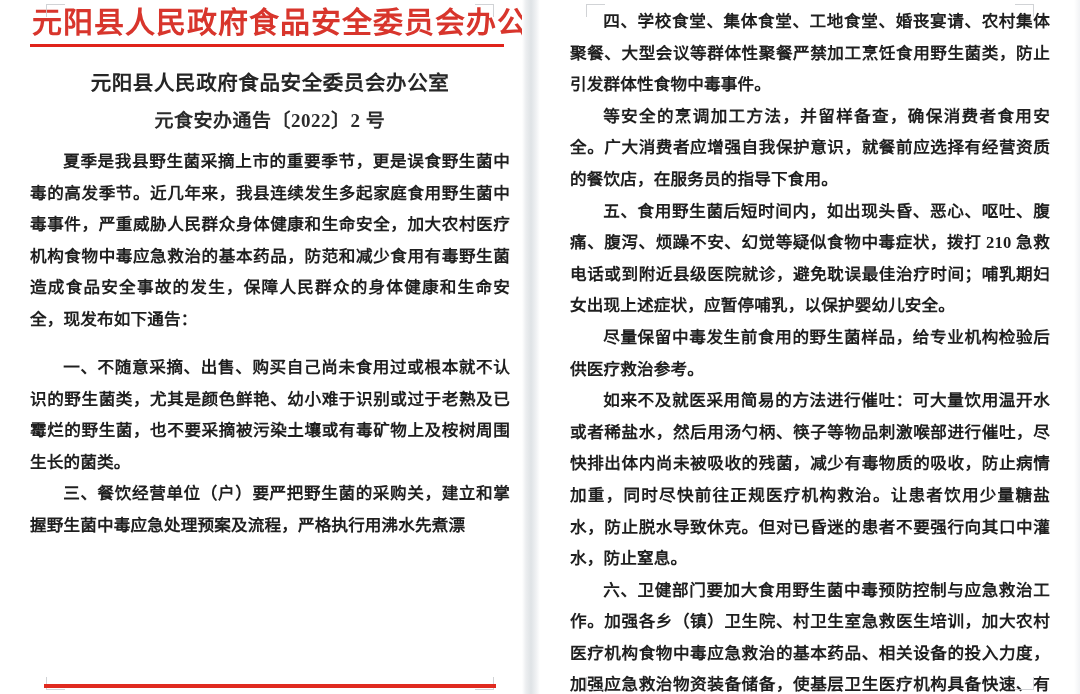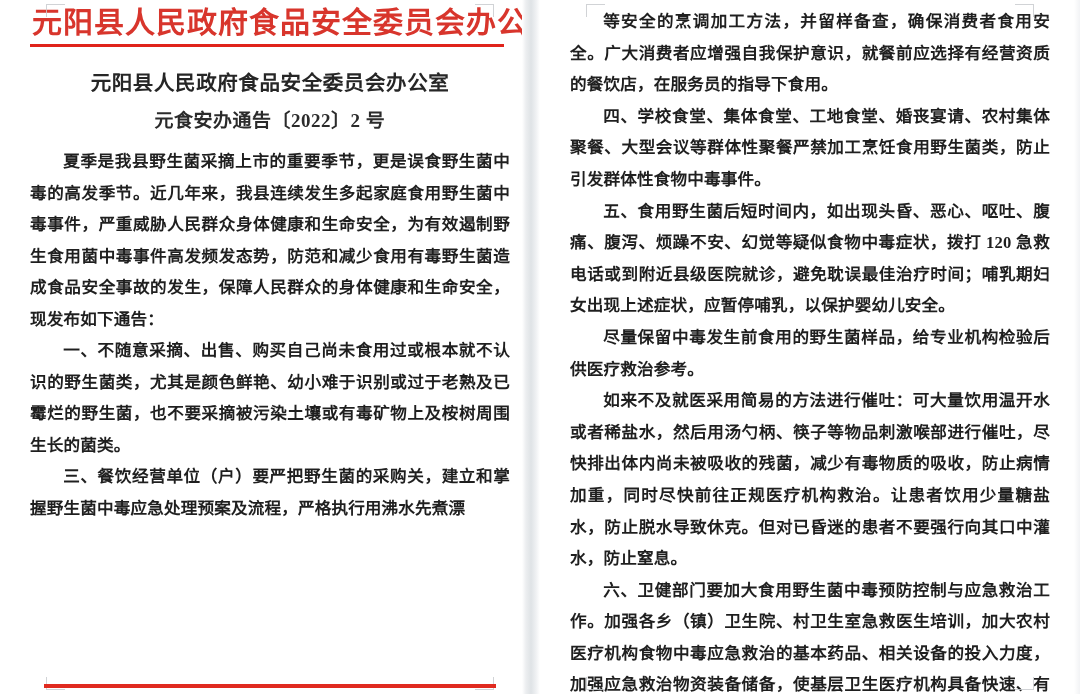--- a/index.html
+++ b/index.html
@@ -159,39 +159,39 @@
 
     <div class="red-header" style="color: rgb(216, 53, 44);">元阳县人民政府食品安全委员会办公室</div>
     <div class="red-header-rule" style="background: rgb(224, 35, 27);"></div>
 
     <div class="doc-title-block">
       <div class="doc-title">元阳县人民政府食品安全委员会办公室</div>
       <div class="doc-number">元食安办通告〔2022〕2 号</div>
     </div>
 
     <div class="body-text">
-      <p class="para" style="color: rgb(31, 31, 31);">夏季是我县野生菌采摘上市的重要季节，更是误食野生菌中毒的高发季节。近几年来，我县连续发生多起家庭食用野生菌中毒事件，严重威胁人民群众身体健康和生命安全，为有效遏制野生食用菌中毒事件高发频发态势，防范和减少食用有毒野生菌造成食品安全事故的发生，保障人民群众的身体健康和生命安全，现发布如下通告：</p>
-      <p class="para" style="color: rgb(31, 31, 31);">一、不随意采摘、出售、购买自己尚未食用过或根本就不认识的野生菌类，尤其是颜色鲜艳、幼小难于识别或过于老熟及已霉烂的野生菌，也不要采摘被污染土壤或有毒矿物上及桉树周围生长的菌类。</p>
+      <p class="para" style="color: rgb(31, 31, 31);">夏季是我县野生菌采摘上市的重要季节，更是误食野生菌中毒的高发季节。近几年来，我县连续发生多起家庭食用野生菌中毒事件，严重威胁人民群众身体健康和生命安全，加大农村医疗机构食物中毒应急救治的基本药品，防范和减少食用有毒野生菌造成食品安全事故的发生，保障人民群众的身体健康和生命安全，现发布如下通告：</p>
+      <p class="para" style="color: rgb(31, 31, 31); margin-top: 17px;">一、不随意采摘、出售、购买自己尚未食用过或根本就不认识的野生菌类，尤其是颜色鲜艳、幼小难于识别或过于老熟及已霉烂的野生菌，也不要采摘被污染土壤或有毒矿物上及桉树周围生长的菌类。</p>
       <p class="para" style="color: rgb(31, 31, 31);">三、餐饮经营单位（户）要严把野生菌的采购关，建立和掌握野生菌中毒应急处理预案及流程，严格执行用沸水先煮漂</p>
     </div>
 
     <div class="bottom-red-rule" style="background: rgb(224, 42, 31);"></div>
   </div>
 
   <div class="page page-right">
 
     <div class="crop-mark cm-tl"></div>
     <div class="crop-mark cm-tr"></div>
     <div class="crop-mark cm-bl"></div>
     <div class="crop-mark cm-br"></div>
 
     <div class="body-text">
+      <p class="para" style="color: rgb(31, 31, 31);">四、学校食堂、集体食堂、工地食堂、婚丧宴请、农村集体聚餐、大型会议等群体性聚餐严禁加工烹饪食用野生菌类，防止引发群体性食物中毒事件。</p>
       <p class="para" style="color: rgb(31, 31, 31);">等安全的烹调加工方法，并留样备查，确保消费者食用安全。广大消费者应增强自我保护意识，就餐前应选择有经营资质的餐饮店，在服务员的指导下食用。</p>
-      <p class="para" style="color: rgb(31, 31, 31);">四、学校食堂、集体食堂、工地食堂、婚丧宴请、农村集体聚餐、大型会议等群体性聚餐严禁加工烹饪食用野生菌类，防止引发群体性食物中毒事件。</p>
-      <p class="para" style="color: rgb(31, 31, 31);">五、食用野生菌后短时间内，如出现头昏、恶心、呕吐、腹痛、腹泻、烦躁不安、幻觉等疑似食物中毒症状，拨打 120 急救电话或到附近县级医院就诊，避免耽误最佳治疗时间；哺乳期妇女出现上述症状，应暂停哺乳，以保护婴幼儿安全。</p>
+      <p class="para" style="color: rgb(31, 31, 31);">五、食用野生菌后短时间内，如出现头昏、恶心、呕吐、腹痛、腹泻、烦躁不安、幻觉等疑似食物中毒症状，拨打 210 急救电话或到附近县级医院就诊，避免耽误最佳治疗时间；哺乳期妇女出现上述症状，应暂停哺乳，以保护婴幼儿安全。</p>
       <p class="para" style="color: rgb(31, 31, 31);">尽量保留中毒发生前食用的野生菌样品，给专业机构检验后供医疗救治参考。</p>
       <p class="para" style="color: rgb(31, 31, 31);">如来不及就医采用简易的方法进行催吐：可大量饮用温开水或者稀盐水，然后用汤勺柄、筷子等物品刺激喉部进行催吐，尽快排出体内尚未被吸收的残菌，减少有毒物质的吸收，防止病情加重，同时尽快前往正规医疗机构救治。让患者饮用少量糖盐水，防止脱水导致休克。但对已昏迷的患者不要强行向其口中灌水，防止窒息。</p>
       <p class="para" style="color: rgb(31, 31, 31);">六、卫健部门要加大食用野生菌中毒预防控制与应急救治工作。加强各乡（镇）卫生院、村卫生室急救医生培训，加大农村医疗机构食物中毒应急救治的基本药品、相关设备的投入力度，加强应急救治物资装备储备，使基层卫生医疗机构具备快速、有序、准确、高效处置食用野生菌中毒的能力，使乡村卫生医疗机构在首诊收治中毒病人第一时间内，能控制住病情</p>
     </div>
   </div>
 
   <div class="gutter"></div>
   <div class="page-right-edge"></div>
 </div>
 

